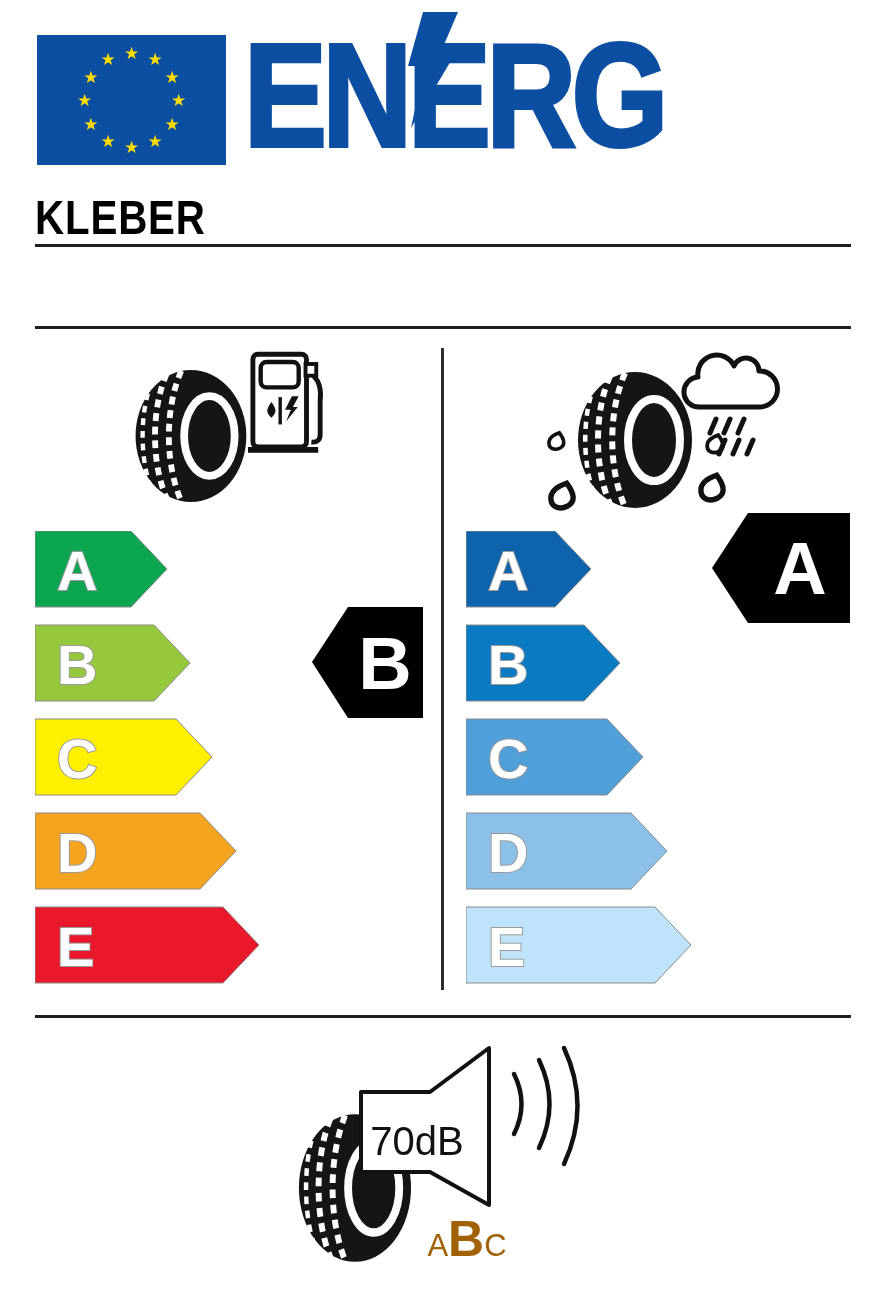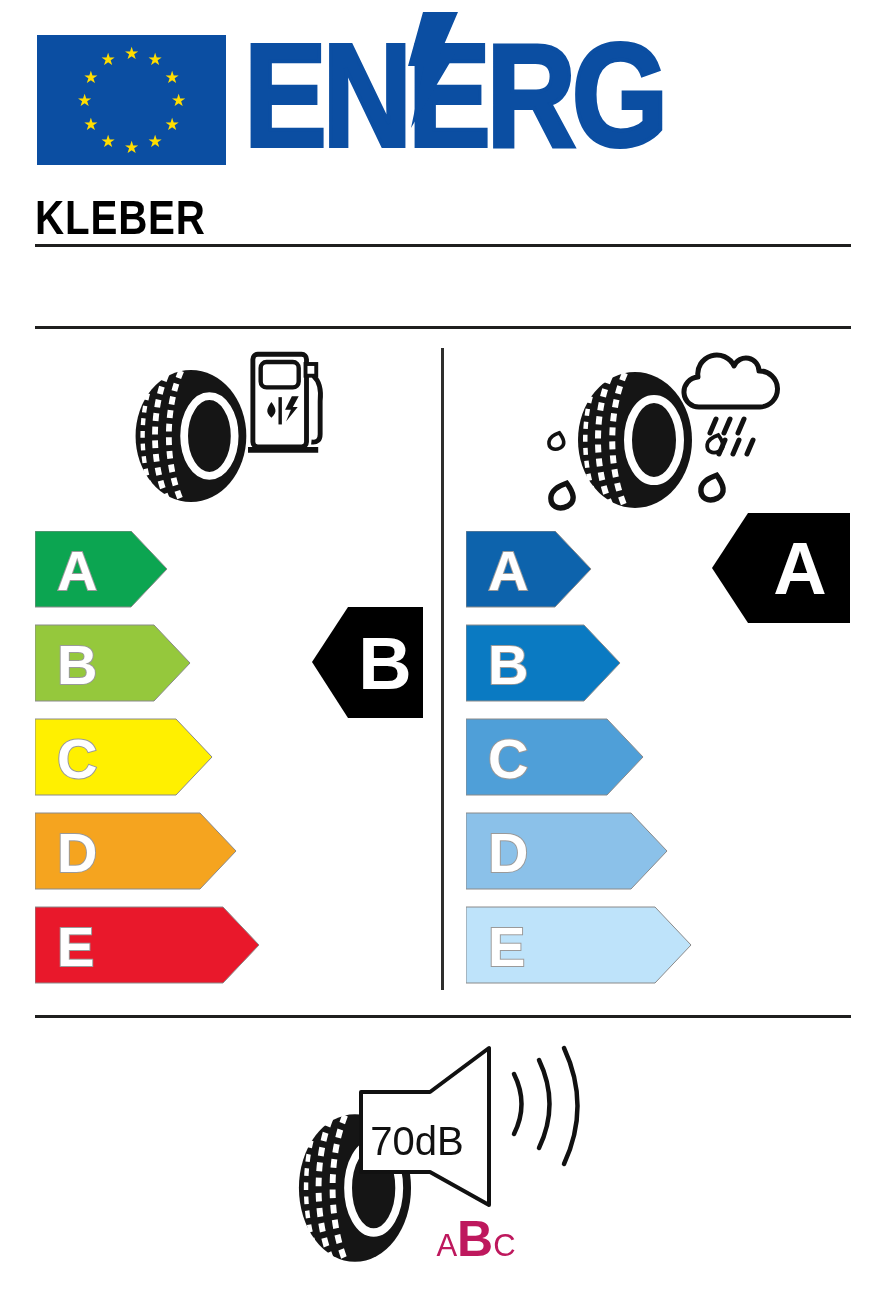--- a/index.html
+++ b/index.html
@@ -17,21 +17,21 @@
   
   .brand{position:absolute;left:35px;top:190px;font-size:48px;font-weight:bold;color:#000;
          letter-spacing:1px;transform:scaleX(0.84);transform-origin:left top;}
   
   .hr{position:absolute;left:35px;width:816px;height:3px;background:#1f1f1e;}
   .hr1{top:244px;} .hr2{top:326px;} .hr3{top:1015px;}
   .vr{position:absolute;left:441px;top:348px;width:3px;height:642px;background:#2e2e2d;}
   
   .abs{position:absolute;}
   
-  .abc{position:absolute;left:416px;top:1210px;width:120px;text-align:center;color:#be185d;}
+  .abc{position:absolute;left:407px;top:1210px;width:120px;text-align:center;color:#a16207;}
   .abc span{vertical-align:baseline;}
   .abc .s{font-size:31px;font-weight:normal;}
   .abc .b{font-size:50px;font-weight:bold;}
   svg text{font-family:"Liberation Sans",sans-serif;}
 </style>
 </head>
 <body>
 
 <div class="label">
 

